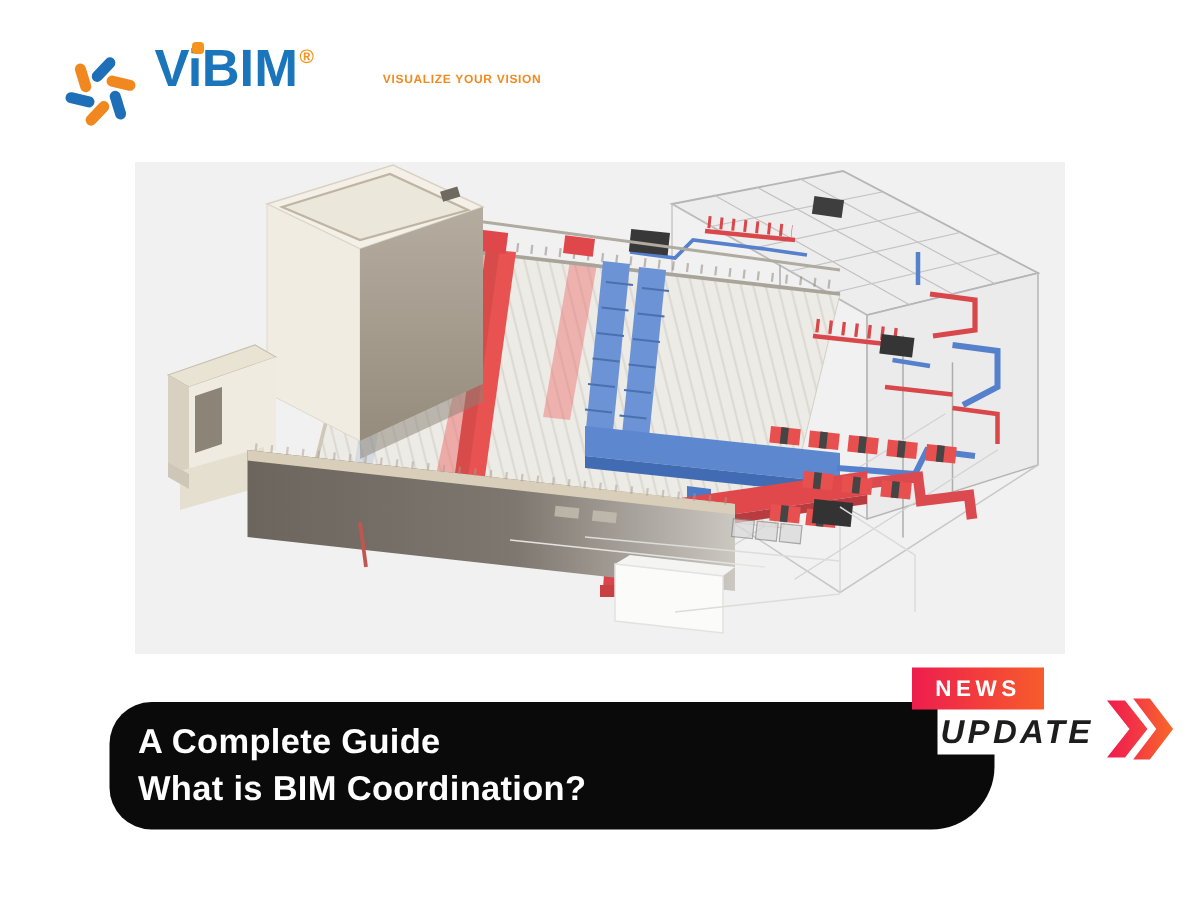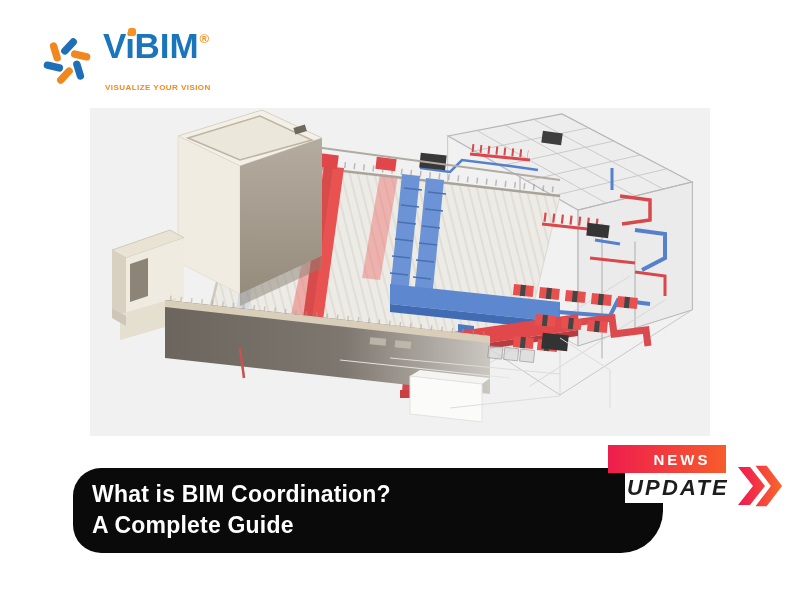--- a/index.html
+++ b/index.html
@@ -2,38 +2,38 @@
 <html><head>
 <meta charset="utf-8">
 <style>
   html,body{margin:0;padding:0;background:#fff;}
   .stage{position:relative;width:800px;height:600px;background:#fff;overflow:hidden;
          font-family:"Liberation Sans",sans-serif;}
 
   
   .logo{position:absolute;left:40px;top:28px;display:flex;align-items:flex-start;}
   .logo-mark{width:54px;height:62px;margin-right:9px;margin-top:2px;}
-  .logo-text{display:flex;flex-direction:column;}
+  .logo-text{display:flex;flex-direction:row;gap:45px;}
   .brand{position:relative;font-size:35px;font-weight:bold;color:#1B75BB;line-height:1;letter-spacing:-0.5px;}
   .brand .bim{letter-spacing:0;}
   .brand .reg{font-size:13px;color:#F6921E;font-weight:bold;position:relative;top:-15px;left:1px;letter-spacing:0;}
   .idot{position:absolute;left:25px;top:0px;width:8px;height:8px;background:#F6921E;border-radius:2.5px;}
   .tagline{color:#F28A1E;font-size:8px;font-weight:bold;letter-spacing:0.45px;margin-top:20px;padding-left:2px;}
 
   
   .model{position:absolute;left:90px;top:108px;width:620px;height:330px;margin:0;}
   .model svg{display:block;}
 
   
   .news-white-box{position:absolute;left:625px;top:472px;width:114px;height:31px;background:#ffffff;
                   z-index:3;display:flex;align-items:center;justify-content:flex-end;padding-right:10px;box-sizing:border-box;}
   .update-label{font-style:italic;font-weight:bold;font-size:22px;color:#1D1D1D;letter-spacing:2.2px;}
   .news-red{position:absolute;left:608px;top:445px;width:88px;height:28px;z-index:4;
             background:linear-gradient(90deg,#EE1D4E,#F75C2B);
-            display:flex;align-items:center;justify-content:center;padding-left:30px;}
+            display:flex;align-items:center;justify-content:center;}
   .news-label{color:#fff;font-weight:bold;font-size:15px;letter-spacing:3px;}
   .chevron{position:absolute;left:736px;top:464px;z-index:4;}
 
   
   .banner{position:absolute;left:73px;top:468px;width:590px;height:85px;background:#0A0A0A;
           border-radius:28px 28px 42px 28px;z-index:2;box-sizing:border-box;padding:11px 0 0 19px;}
   .banner .t{color:#FFFFFF;font-weight:bold;font-size:23px;line-height:31px;letter-spacing:0.2px;}
 </style>
 </head>
 <body>
@@ -217,22 +217,22 @@
       <g>
         <path d="M330,262 L400,270 L392,276 L320,268 Z" fill="#F4F4F2"></path>
         <path d="M320,268 L392,276 L392,314 L320,306 Z" fill="#FBFBFA" stroke="#E2E2E0" stroke-width="1"></path>
         <path d="M300,250 L470,266 M360,300 L470,288 M470,230 L520,262 L520,300" fill="none" stroke="#DCDCDA" stroke-width="1"></path>
         <path d="M250,252 L420,270" stroke="#E5E3E0" stroke-width="1"></path>
       </g>
     </svg>
   </figure>
 
   <div class="banner">
+    <div class="t">A Complete Guide</div>
     <div class="t">What is BIM Coordination?</div>
-    <div class="t">A Complete Guide</div>
   </div>
 
   <div class="news-white-box">
     <span class="update-label">UPDATE</span>
   </div>
   <div class="news-red">
     <span class="news-label">NEWS</span>
   </div>
   <svg class="chevron" width="48" height="44" viewBox="0 0 48 44" aria-hidden="true">
     <defs>

